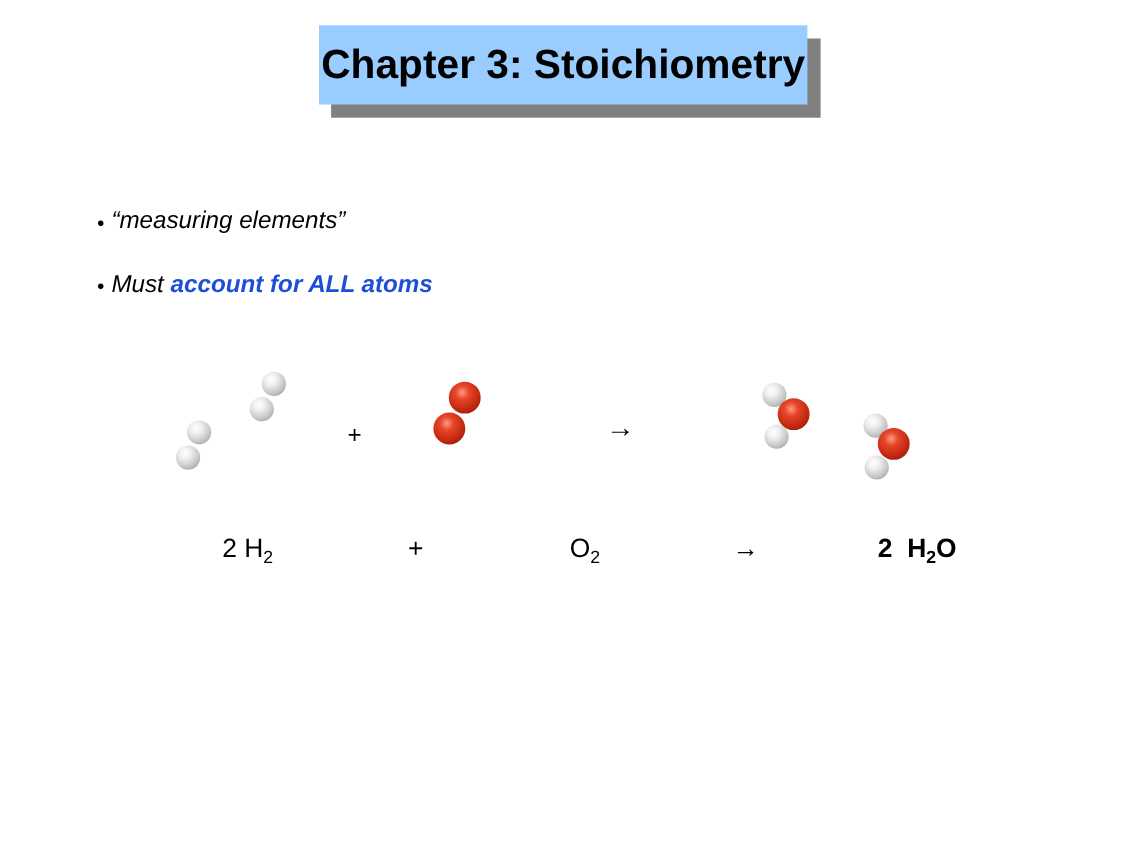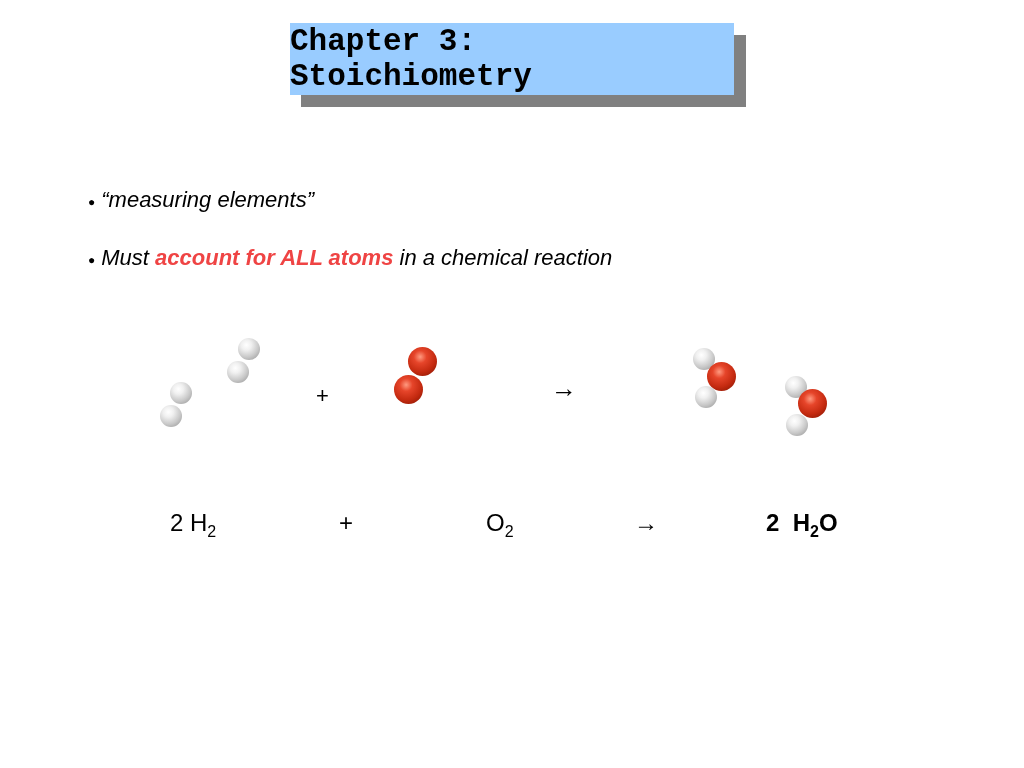--- a/index.html
+++ b/index.html
@@ -1,49 +1,48 @@
 <!DOCTYPE html>
 <html><head>
   <meta charset="utf-8">
   <style>
     html, body { margin:0; padding:0; }
     body { width:1024px; height:768px; background:#ffffff; position:relative; overflow:hidden; font-family:"Liberation Sans", sans-serif; color:#000; }
     .title-shadow { position:absolute; left:301px; top:35px; width:445px; height:72px; background:#808080; }
     .title-box { position:absolute; left:290px; top:23px; width:444px; height:72px; background:#99ccff; display:flex; align-items:center; justify-content:center; }
-    .title-text { font-size:31px; font-weight:bold; font-family:Liberation Mono, monospace; letter-spacing:0px; }
+    .title-text { font-size:37px; font-weight:bold; font-family:Liberation Sans, sans-serif; letter-spacing:0px; }
     .bullet { position:absolute; left:88px; font-size:22px; font-style:italic; display:flex; align-items:baseline; white-space:nowrap; }
     .bullet .dot { font-size:12px; font-style:normal; margin-right:6px; position:relative; top:-1px; }
     .b1 { top:187px; }
     .b2 { top:245px; }
-    .hl { color:#ef4444; font-weight:bold;text-align:right; }
+    .hl { color:#1d4ed8; font-weight:bold;text-align:right; }
     .atom { position:absolute; border-radius:50%; }
     .h { width:22px; height:22px; background: radial-gradient(circle at 38% 32%, #ffffff 0%, #f0f0f0 25%, #c8c8c8 60%, #8e8e8e 100%); }
     .o { width:29px; height:29px; background: radial-gradient(circle at 42% 34%, #ff9a80 0%, #e6452a 25%, #c42a10 60%, #7a1200 100%); }
     .sym { position:absolute; font-size:22px; }
-    .eq { position:absolute; top:509px; font-size:24px; white-space:nowrap; }
+    .eq { position:absolute; top:485px; font-size:24px; white-space:nowrap;margin-left:32px; }
     .eq sub { font-size:16px; vertical-align:-6px; }
   </style>
 </head>
 <body>
 
 <div class="title-shadow"></div>
 <div class="title-box">
   <span class="title-text">Chapter 3: Stoichiometry</span>
 </div>
 
 <div class="bullet b1">
   <span class="dot">●</span>
   <span>“measuring elements”</span>
 </div>
 
 <div class="bullet b2">
   <span class="dot">●</span>
   <span style="white-space:pre">Must </span>
   <span class="hl">account for ALL atoms</span>
-  <span style="white-space:pre"> in a chemical reaction</span>
 </div>
 
 <div>
   <div class="atom h" style="left:170px; top:382px;"></div>
   <div class="atom h" style="left:160px; top:405px;"></div>
 </div>
 
 <div>
   <div class="atom h" style="left:238px; top:338px;"></div>
   <div class="atom h" style="left:227px; top:361px;"></div>

